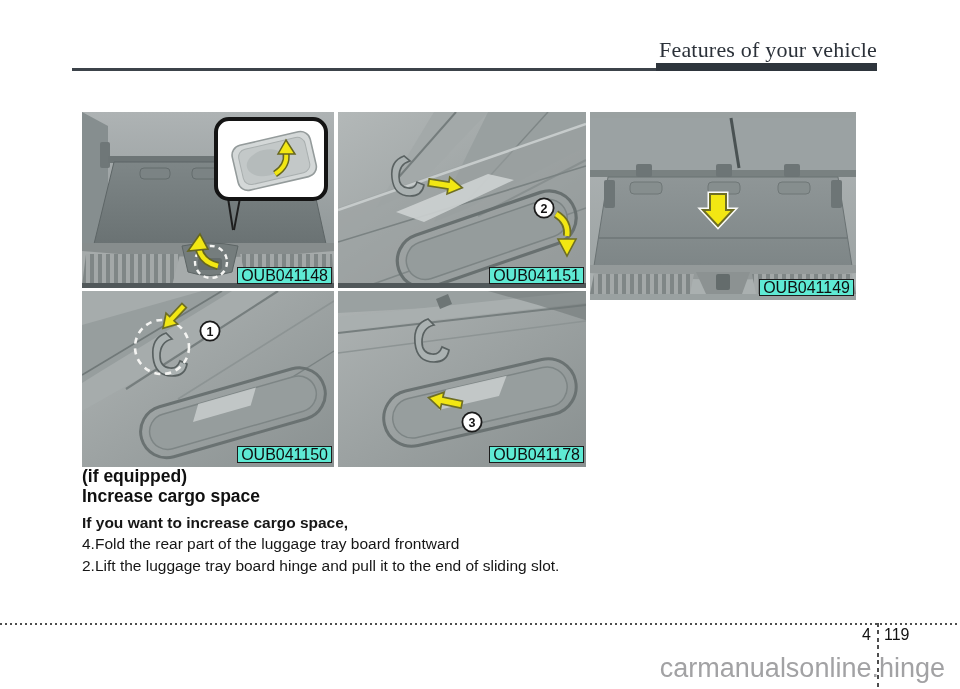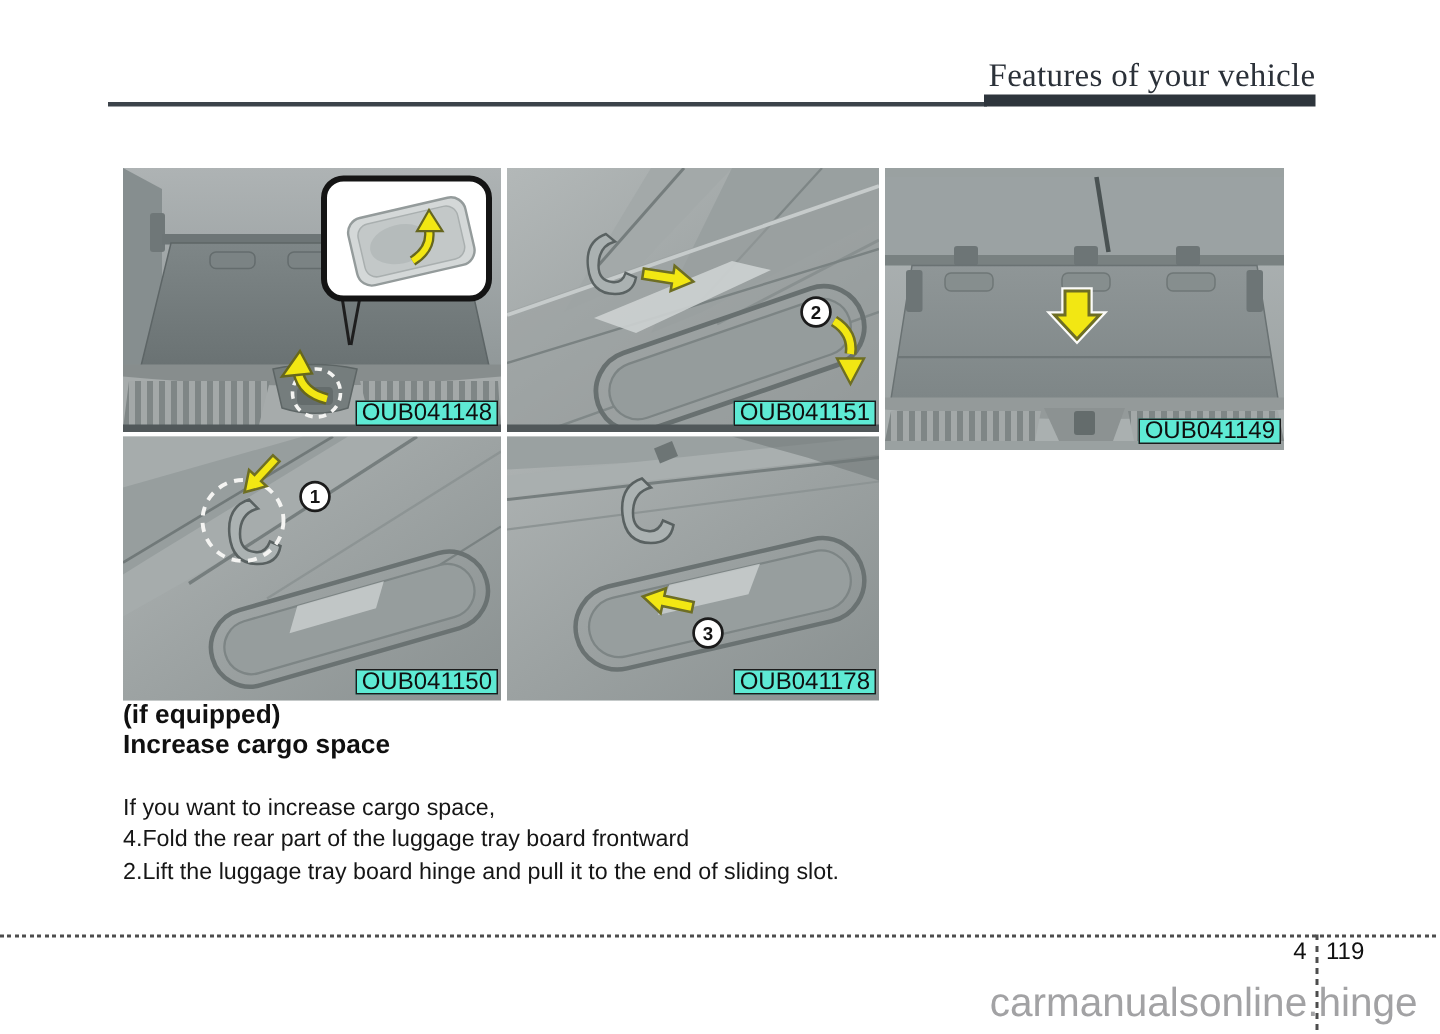--- a/index.html
+++ b/index.html
@@ -21,21 +21,21 @@
   #fig4{left:82px;top:291px;width:252px;height:176px;}
   #fig5{left:338px;top:291px;width:248px;height:176px;}
   .fig-label{position:absolute;right:2px;bottom:4px;background:#5eead4;border:1px solid #1c1c1c;
         font-size:16px;line-height:15px;padding:0 3px;color:#0f0f0f;}
   .badge-num{font-family:"Liberation Sans",sans-serif;font-size:12.5px;font-weight:bold;
         fill:#141414;text-anchor:middle;}
 
   
   .section{position:absolute;left:82px;top:467px;width:580px;}
   .heading{font-size:17.5px;font-weight:bold;line-height:19.5px;color:#101010;margin:0;}
-  .intro{font-size:15.5px;margin-top:22px;line-height:21px;}
+  .intro{font-size:15.5px;margin-top:6px;line-height:21px;font-weight:bold;}
   .step{font-size:15.5px;line-height:21.8px;}
 
   
   .dash-h{position:absolute;left:0;top:623px;width:960px;height:2px;
         background:repeating-linear-gradient(90deg,#4d4d4d 0 2.5px,transparent 2.5px 5px);}
   .dash-v{position:absolute;left:877px;top:623px;width:2px;height:66px;z-index:3;
         background:repeating-linear-gradient(180deg,#4d4d4d 0 4px,transparent 4px 7.5px);}
   .chapter-num{position:absolute;left:829px;top:626px;width:42px;text-align:right;
         font-size:16px;color:#111111;}
   .page-num{position:absolute;left:884px;top:626px;font-size:16px;color:#111111;}

